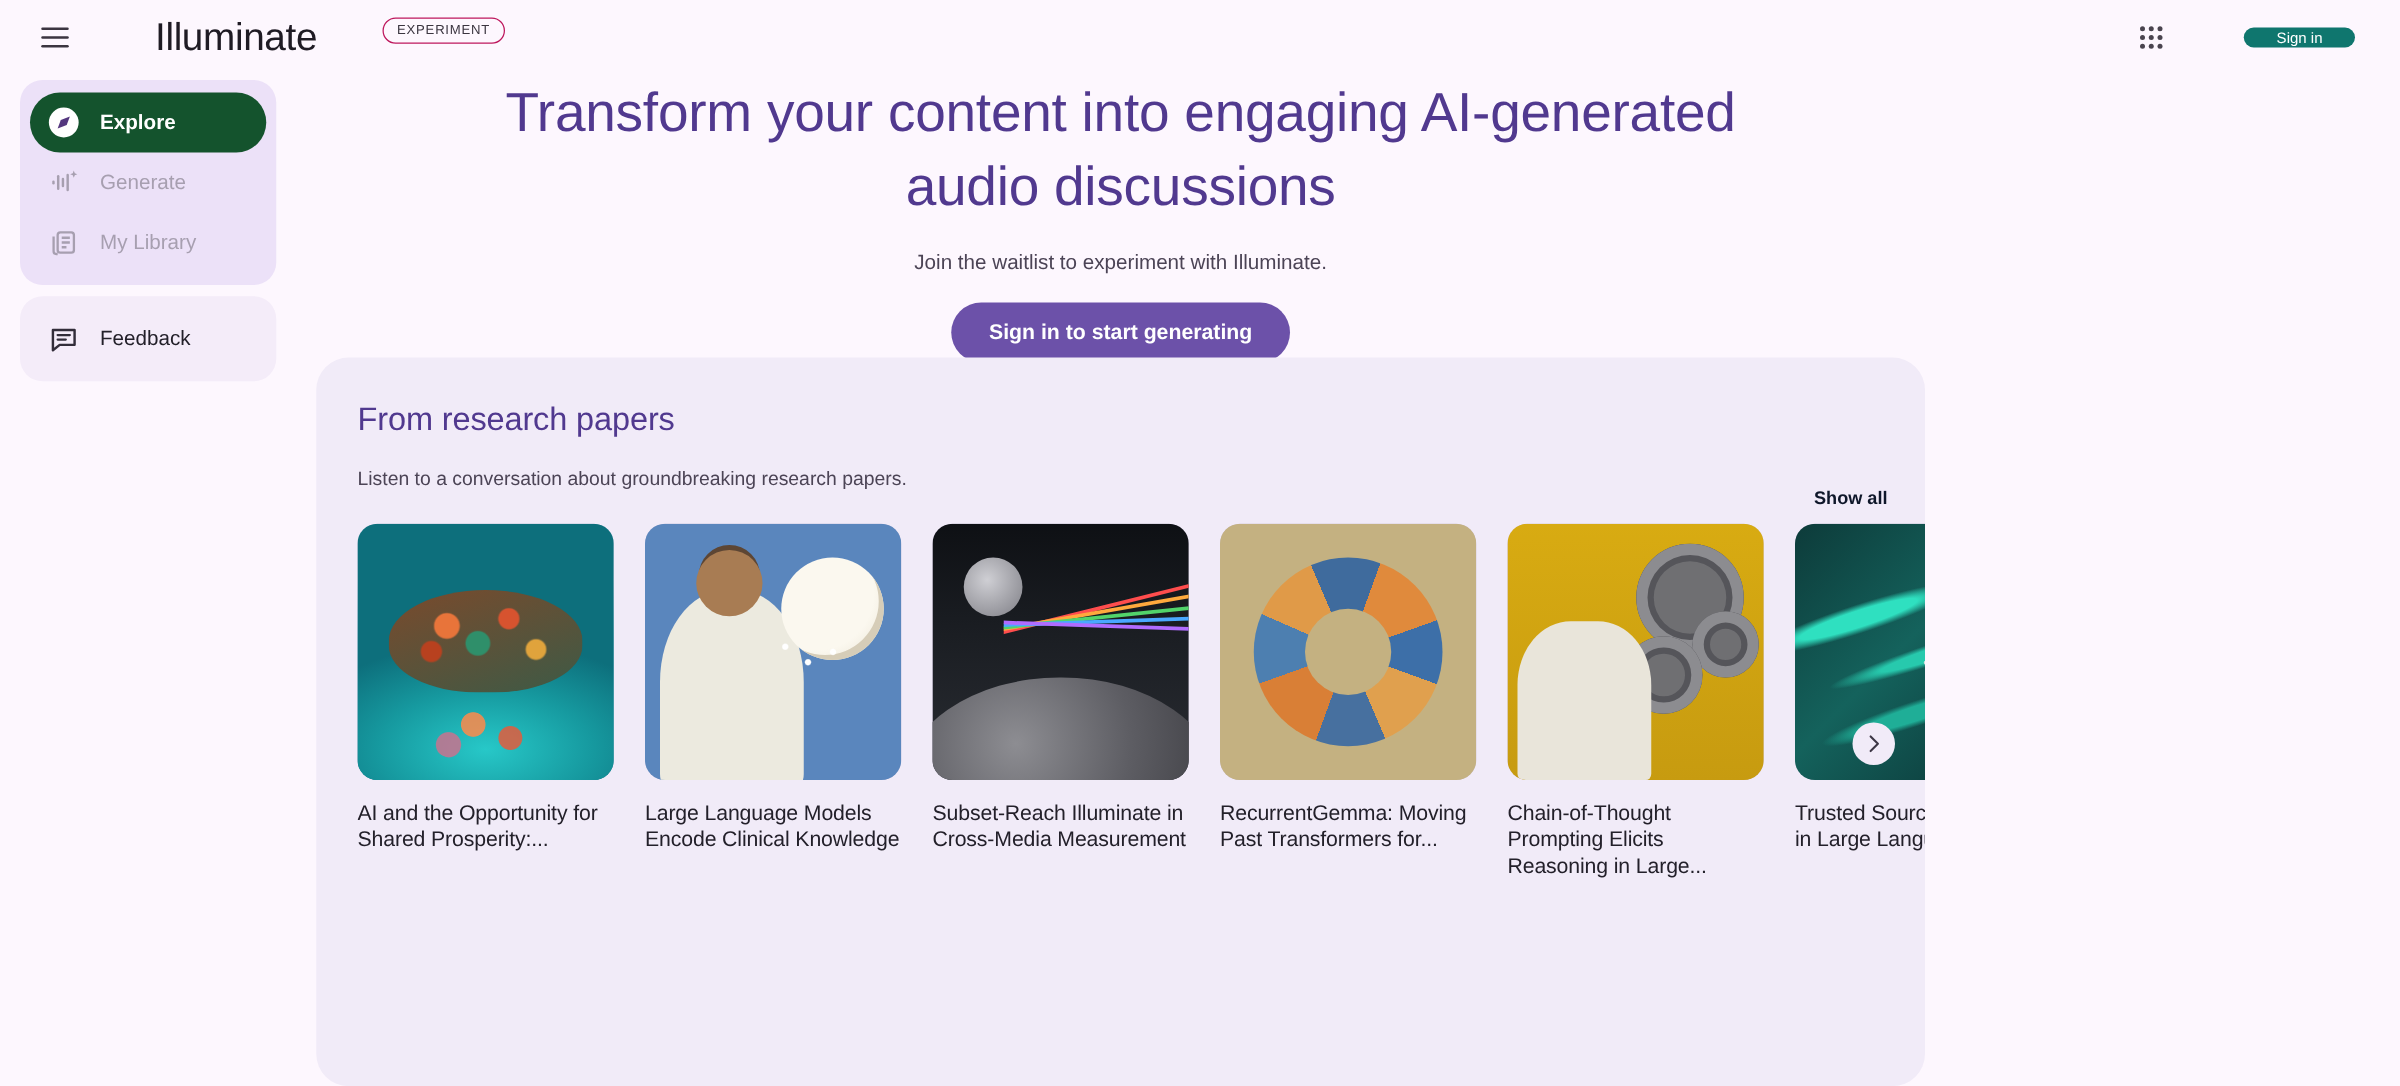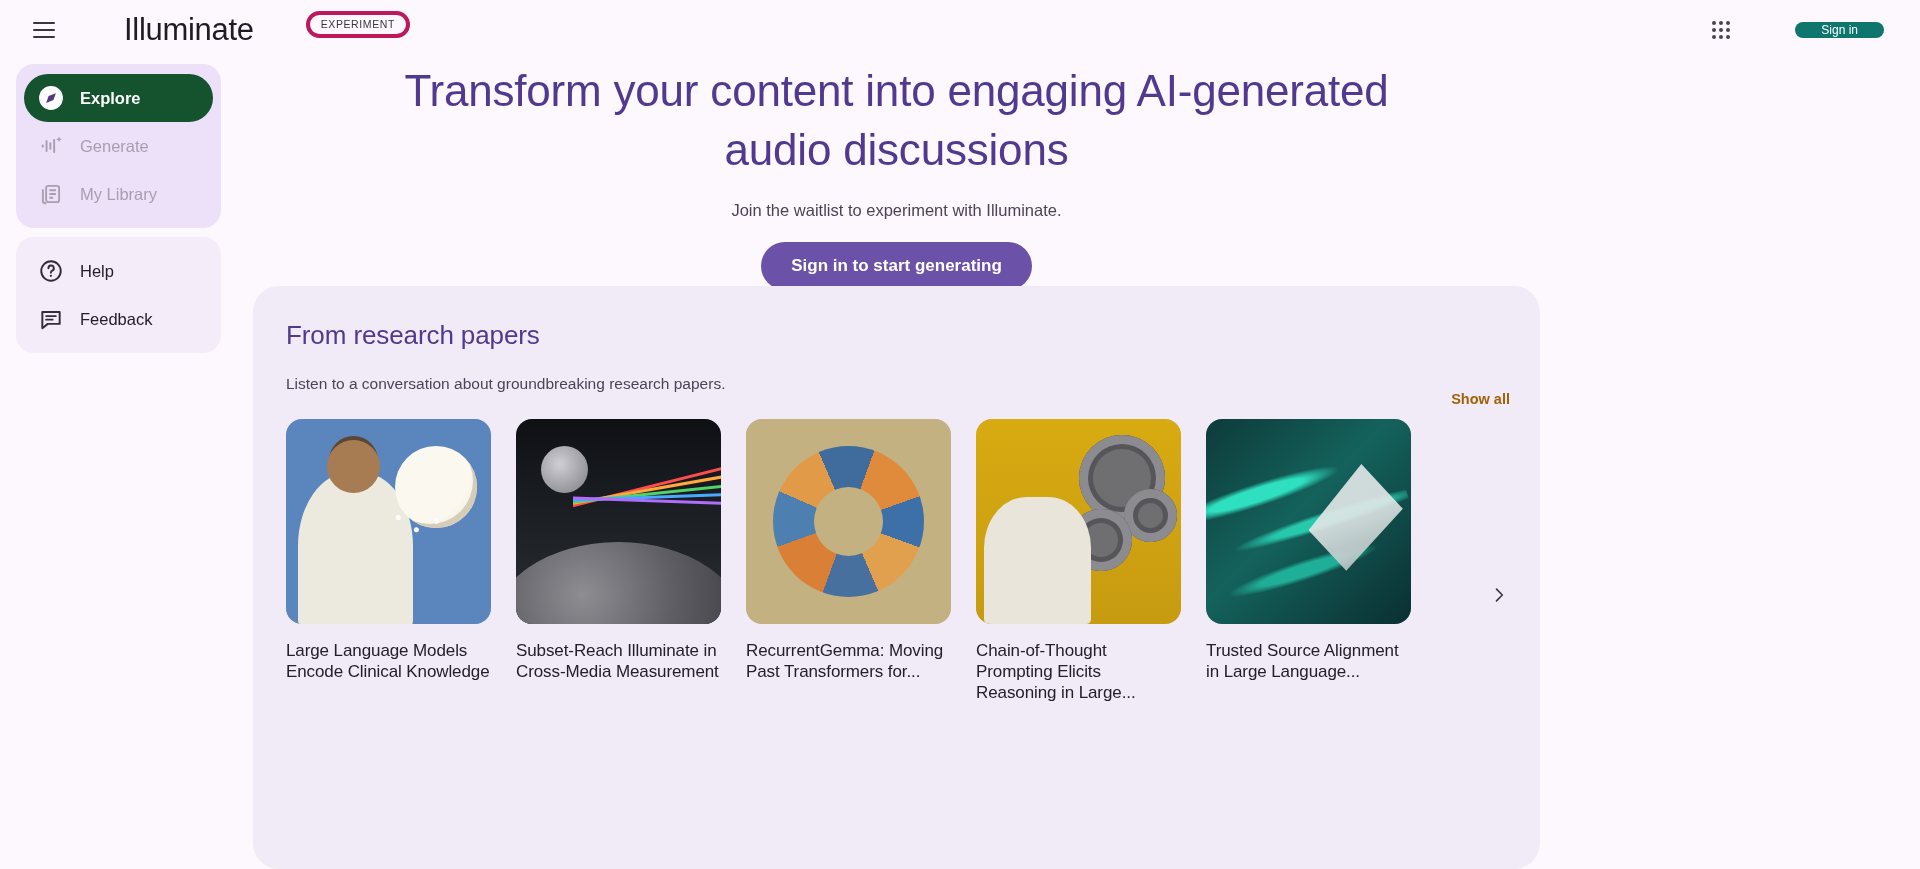--- a/index.html
+++ b/index.html
@@ -21,21 +21,21 @@
     width: 40px; height: 40px; margin-left: 6px;
     display: flex; flex-direction: column; justify-content: center;
     align-items: center; gap: 5px; cursor: pointer; border-radius: 50%;
   }
   .hamburger span { display:block; width: 22px; height: 2px; background: #3b3540; border-radius: 2px; }
   .brand {
     margin-left: 20px; font-size: 31px; font-weight: 400;
     letter-spacing: -0.3px; color: #1f1b24;
   }
   .experiment-pill {
-    margin-left: 12px; padding: 3px 11px 4px; border: 4px solid #be185d;
+    margin-left: 12px; padding: 3px 11px 4px; border: 1px solid #be185d;
     border-radius: 999px; font-size: 10.5px; letter-spacing: 0.6px;
     color: #3b3540; white-space: nowrap; position: relative; top: -6px;
   }
   .header-spacer { flex: 1; }
   .apps-grid {
     width: 40px; height: 40px; display: grid;
     grid-template-columns: repeat(3, 4px); grid-template-rows: repeat(3, 4px);
     gap: 3px; align-content: center; justify-content: center;
     cursor: pointer; border-radius: 50%; margin-right: 14px;
   }
@@ -88,21 +88,21 @@
     position: absolute; top: 286px; left: 253px; width: 1287px; height: 583px;
     background: #f1ebf8; border-radius: 26px; overflow: hidden;
   }
   .panel-head { padding: 34px 33px 0; position: relative; }
   .panel-title {
     font-size: 26px; font-weight: 400; color: #51398f; letter-spacing: -0.1px;
   }
   .panel-desc { margin-top: 24px; font-size: 15.5px; color: #4c4456; }
   .show-all {
     position: absolute; right: 30px; bottom: -14px;
-    font-size: 14.5px; font-weight: 600; color: #a16207; cursor: pointer;
+    font-size: 14.5px; font-weight: 600; color: #0f172a; cursor: pointer;
   }
 
   
   .card-row {
     position: absolute; top: 133px; left: 33px; right: 0;
     display: flex; gap: 25px;
   }
   .card {
     width: 205px; flex: 0 0 205px; cursor: pointer;
   }
@@ -252,30 +252,20 @@
             <path d="M4.5 7.5v11a2 2 0 0 0 2 2h1"></path>
             <path d="M10.5 8.5h6M10.5 12h6M10.5 15.5h3.5"></path>
           </g>
         </svg>
       </span>
       <span>My Library</span>
     </div>
   </div>
 
   <div class="side-card secondary">
-    <div class="side-item">
-      <span class="side-ico">
-        <svg width="26" height="26" viewBox="0 0 24 24">
-          <circle cx="12" cy="12" r="9" fill="none" stroke="#322d3a" stroke-width="1.8"></circle>
-          <path d="M9.6 9.4a2.5 2.5 0 1 1 3.3 2.4c-.7.3-1 .9-1 1.7" fill="none" stroke="#322d3a" stroke-width="1.8" stroke-linecap="round"></path>
-          <circle cx="11.9" cy="16.4" r="1.05" fill="#322d3a"></circle>
-        </svg>
-      </span>
-      <span style="color:#23202a;">Help</span>
-    </div>
 
     <div class="side-item">
       <span class="side-ico">
         <svg width="26" height="26" viewBox="0 0 24 24">
           <path d="M4 5.5h16v11H9l-5 4z" fill="none" stroke="#322d3a" stroke-width="1.8" stroke-linejoin="round"></path>
           <path d="M7.5 9.3h9M7.5 12.6h6" stroke="#322d3a" stroke-width="1.7" stroke-linecap="round"></path>
         </svg>
       </span>
       <span style="color:#23202a;">Feedback</span>
     </div>
@@ -296,20 +286,26 @@
   </div>
 
   <div class="scroll-next">
     <svg width="20" height="20" viewBox="0 0 24 24">
       <path d="M9 5l7 7-7 7" fill="none" stroke="#3d3746" stroke-width="2" stroke-linecap="round" stroke-linejoin="round"></path>
     </svg>
   </div>
 
   <div class="card-row">
 
+    <div class="card">
+      <div class="card-thumb">
+        <div class="art art-island"></div>
+      </div>
+      <div class="card-title">AI and the Opportunity for Shared Prosperity:...</div>
+    </div>
 
     <div class="card">
       <div class="card-thumb">
         <div class="art art-doctor">
           <div class="brain"></div>
             <div class="brain-dots"></div>
         </div>
       </div>
       <div class="card-title">Large Language Models Encode Clinical Knowledge</div>
     </div>

